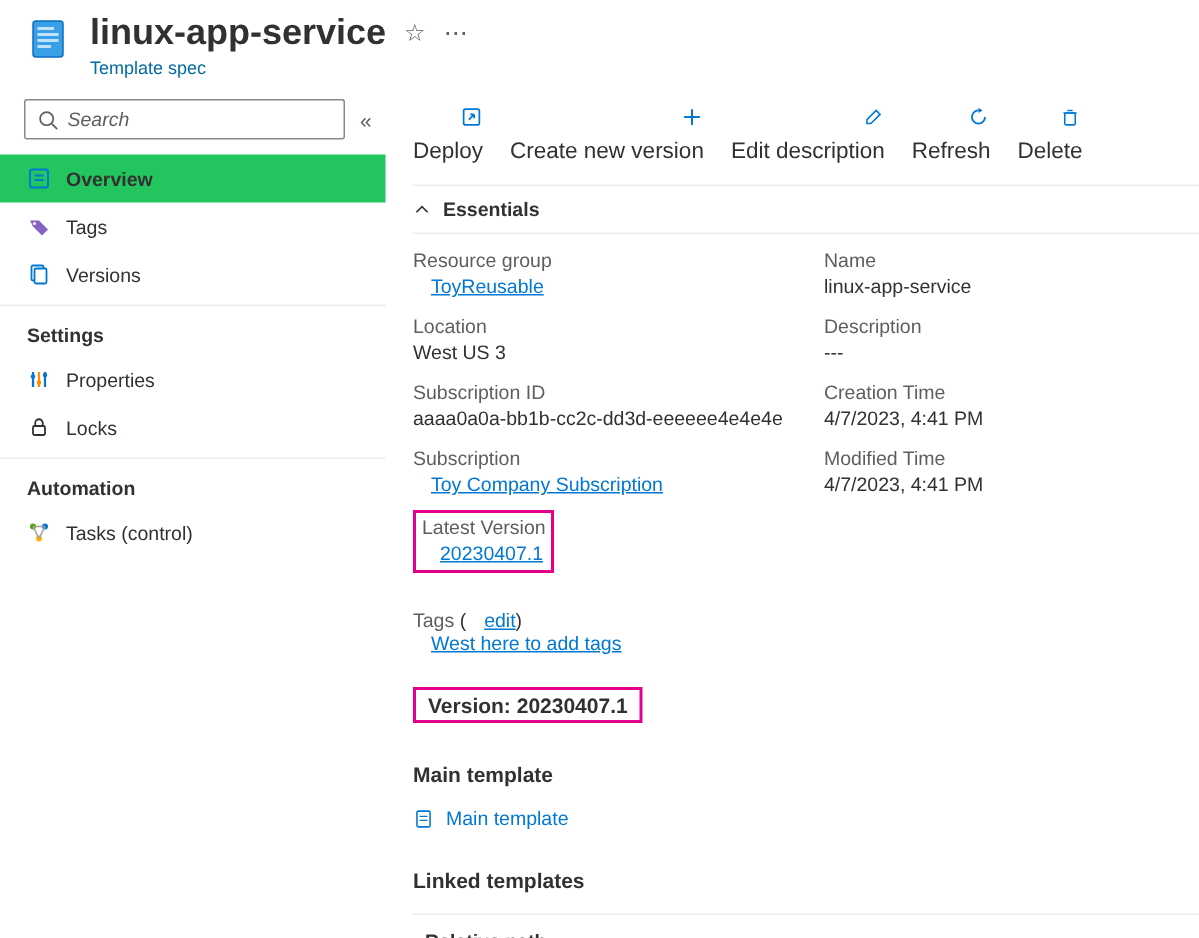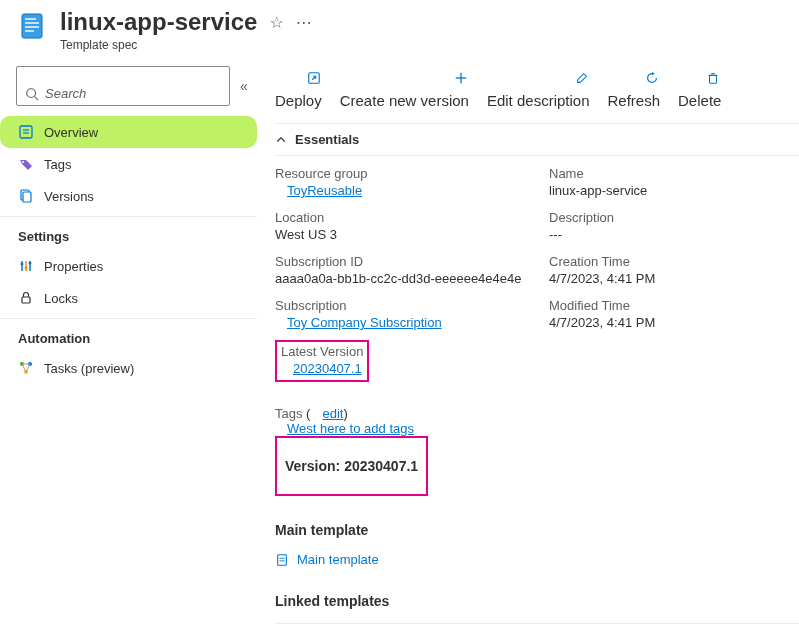--- a/index.html
+++ b/index.html
@@ -19,42 +19,42 @@
     gap: 12px;
   }
   .header-icon {
     width: 32px; height: 32px;
     display: flex; align-items: center; justify-content: center;
     margin-top: 2px;
   }
   .header-title-block { flex: 1; }
   .header-title-row { display: flex; align-items: center; gap: 12px; }
   .header-title { font-size: 24px; font-weight: 600; color: #323130; }
-  .header-subtitle { font-size: 12px; color: #404040; margin-top: 2px; }
+  .header-subtitle { font-size: 12px; color: #0369a1; margin-top: 2px; }
   .star-icon, .more-icon { color: #605e5c; cursor: pointer; font-size:16px;}
   .body { display: flex; height: calc(100% - 60px); }
   .sidebar { width: 257px; padding: 0 0 0 0; border-right: none; }
   .search-row { display: flex; align-items: center; gap: 6px; padding: 6px 10px 10px 16px; }
   .search-box {
-    flex: 1; display: flex; align-items: flex-end;
+    flex: 1; display: flex; align-items: center;
     border: 1px solid #8a8886; border-radius: 2px;
-    padding: 4px 8px; gap: 6px; height: 40px;
+    padding: 4px 8px; gap: 6px; height: 27px;
   }
   .search-box input {
     border: none; outline: none; flex: 1;
     font-size: 13px; color: #323130; background: transparent;
   }
   .search-box input::placeholder { color: #605e5c; font-style: italic; }
   .collapse-icon { color: #605e5c; cursor: pointer; font-size: 14px; padding: 0 4px;}
   .nav-item {
     display: flex; align-items: center; gap: 10px;
     padding: 8px 18px; cursor: pointer;
     font-size: 13px; color: #323130;
   }
-  .nav-item.active { background: #bef264; font-weight: 400; border-radius: 10px; }
+  .nav-item.active { background: #22c55e; font-weight: 700; }
   .nav-icon { width: 16px; height: 16px; display:flex; align-items:center; justify-content:center; }
   .nav-section { padding: 12px 18px 6px 18px; font-weight: 600; font-size: 13px; border-top: 1px solid #edebe9; margin-top:4px;}
   .main { flex: 1; padding: 6px 0 0 18px; overflow-y:auto;}
   .toolbar { display: flex; gap: 18px; padding: 4px 0 14px 0; }
   .tool-btn {
     display: flex; align-items: flex-end; gap: 6px;
     color: #323130; font-size: 15px; cursor: pointer; flex-direction: column;
   }
   .tool-btn .ti { color:#0078d4; display:inline-flex; width:16px; height:16px; align-items:center; justify-content:center;}
   .essentials-header {
@@ -67,22 +67,22 @@
   .essentials-body { display: flex; padding: 10px 0 0 0; gap: 24px; }
   .ess-col { flex: 1; display:flex; flex-direction:column; gap: 12px; }
   .ess-item { }
   .ess-label { font-size: 13px; color: #605e5c; }
   .ess-value { font-size: 13px; color: #323130; margin-top:2px;}
   .ess-link { color: #0078d4; text-decoration: underline; cursor:pointer;margin-left:12px;}
   .highlight-box { border: 2px solid #e3008c; padding: 2px 4px 4px 4px; display:inline-block; margin-top:-2px;}
   .tags-row { margin-top: 12px; font-size:13px;}
   .tags-row .ess-label { display:inline;}
   .version-heading {
-    font-size: 14px; font-weight: 600; 
-    border: 2px solid #e3008c; padding: 20px 8px; display:inline-block;
+    font-size: 14px; font-weight: 600; margin-top: 22px;
+    border: 2px solid #e3008c; padding: 2px 8px; display:inline-block;
   }
   .section-heading { font-size: 14px; font-weight: 600; margin-top: 26px; }
   .template-link {
     display: flex; align-items: center; gap: 8px;
     color:#0078d4; cursor:pointer; margin-top:14px; font-size:13px;
   }
   .linked-row {
     border-top: 1px solid #edebe9; border-bottom: 1px solid #edebe9;
     padding: 10px 8px; font-weight:600; font-size:13px; margin-top:14px;
   }
@@ -190,21 +190,21 @@
       <span class="nav-icon">
         <svg width="16" height="16" viewBox="0 0 16 16">
             <circle cx="4" cy="4" r="2" fill="#57a300"></circle>
             <circle cx="12" cy="4" r="2" fill="#0078d4"></circle>
             <circle cx="8" cy="12" r="2" fill="#ffb900"></circle>
             <line x1="4" y1="4" x2="12" y2="4" stroke="#a19f9d"></line>
             <line x1="4" y1="4" x2="8" y2="12" stroke="#a19f9d"></line>
             <line x1="12" y1="4" x2="8" y2="12" stroke="#a19f9d"></line>
           </svg>
       </span>
-      <span>Tasks (preview)</span>
+      <span>Tasks (control)</span>
     </div>
   </div>
 
   <div class="main">
     <div class="toolbar">
       <div class="tool-btn">
         <span class="ti">
             <svg width="14" height="14" viewBox="0 0 16 16">
               <rect x="2" y="2" width="12" height="12" rx="1.5" fill="none" stroke="#0078d4" stroke-width="1.3"></rect>
               <path d="M6 10 L10 6 M10 6 H7 M10 6 V9" stroke="#0078d4" stroke-width="1.3" fill="none"></path>

